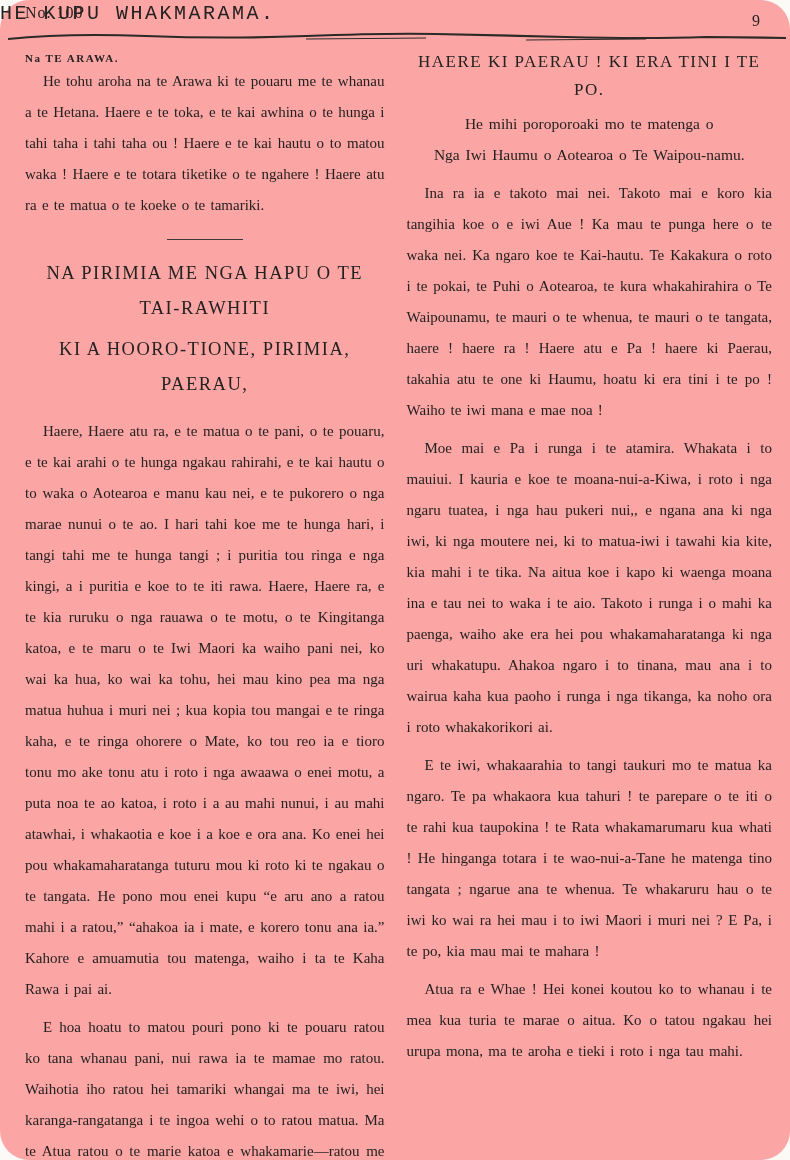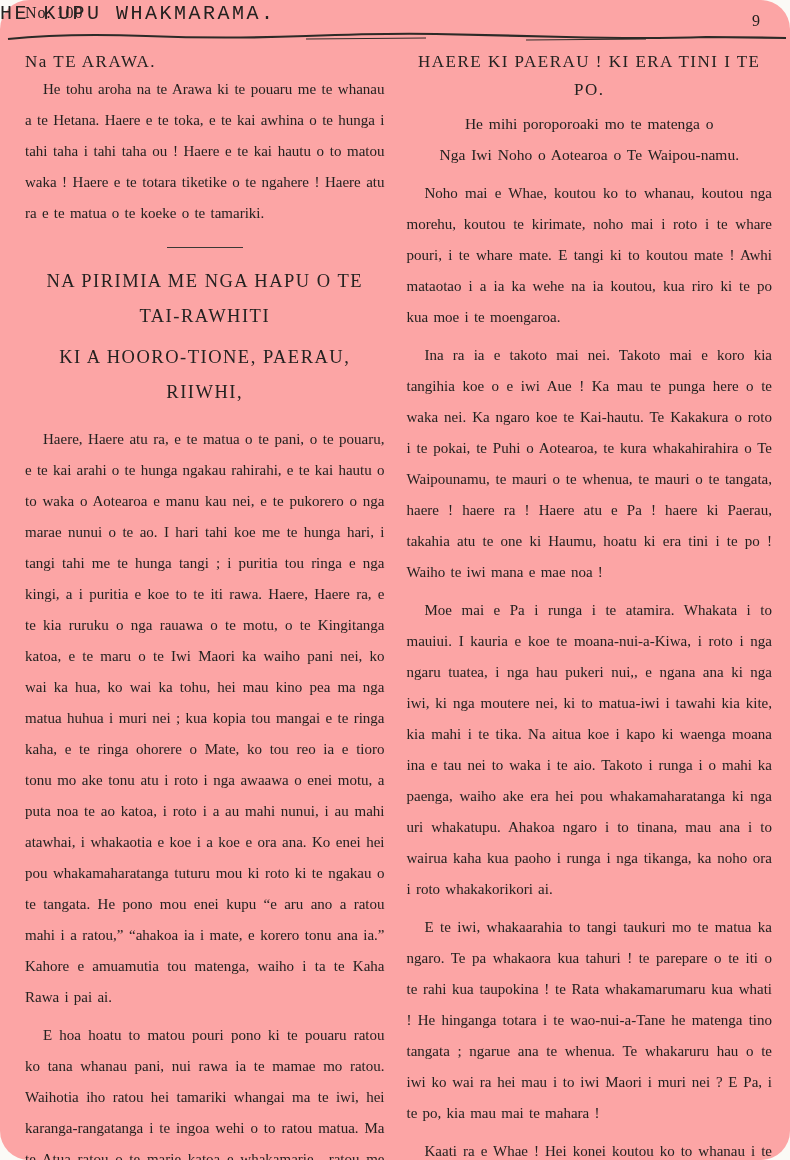--- a/index.html
+++ b/index.html
@@ -66,22 +66,22 @@
   p.body {
     margin: 0 0 7px 0;
     font-size: 15px;
     line-height: 31px;
     text-align: justify;
     text-indent: 18px;
     word-spacing: 1.5px;
   }
   .subhead-left {
     margin: 8px 0 2px 0;
-    font-size: 17px;
-    font-weight: normal;
+    font-size: 11px;
+    font-weight: bold;
     letter-spacing: 1.5px;
   }
   .divider {
     width: 76px;
     border-top: 1.5px solid #3a3835;
     margin: 18px auto 16px auto;
   }
   .headline {
     margin: 10px 0 4px 0;
     font-size: 18.5px;
@@ -135,32 +135,31 @@
 
   <div class="columns">
 
     <section class="col left">
       <h3 class="subhead-left">Na TE ARAWA.</h3>
       <p class="body">He tohu aroha na te Arawa ki te pouaru me te whanau a te Hetana.  Haere e te toka, e te kai awhina o te hunga i tahi taha i tahi taha ou !  Haere e te kai hautu o to matou waka !  Haere e te totara tiketike o te ngahere !  Haere atu ra e te matua o te koeke o te tamariki.</p>
 
       <div class="divider"></div>
 
       <h2 class="headline">NA PIRIMIA ME NGA HAPU O TE TAI-RAWHITI</h2>
-      <h2 class="headline sub">KI A HOORO-TIONE, PAERAU, RIIWHI,</h2>
+      <h2 class="headline sub">KI A HOORO-TIONE, PIRIMIA, PAERAU,</h2>
 
       <p class="body">Haere, Haere atu ra, e te matua o te pani, o te pouaru, e te kai arahi o te hunga ngakau rahirahi, e te kai hautu o to waka o Aotearoa e manu kau nei, e te pukorero o nga marae nunui o te ao.  I hari tahi koe me te hunga hari, i tangi tahi me te hunga tangi ; i puritia tou ringa e nga kingi, a i puritia e koe to te iti rawa.  Haere, Haere ra, e te kia ruruku o nga rauawa o te motu, o te Kingitanga katoa, e te maru o te Iwi Maori ka waiho pani nei, ko wai ka hua, ko wai ka tohu, hei mau kino pea ma nga matua huhua i muri nei ;  kua kopia tou mangai e te ringa kaha, e te ringa ohorere o Mate, ko tou reo ia e tioro tonu mo ake tonu atu i roto i nga awaawa o enei motu, a puta noa te ao katoa, i roto i a au mahi nunui, i au mahi atawhai, i whakaotia e koe i a koe e ora ana.  Ko enei hei pou whakamaharatanga tuturu mou ki roto ki te ngakau o te tangata.   He pono mou enei kupu “e aru ano a ratou mahi i a ratou,” “ahakoa ia i mate, e korero tonu ana ia.”  Kahore e amuamutia tou matenga, waiho i ta te Kaha Rawa i pai ai.</p>
       <p class="body">E hoa hoatu to matou pouri pono ki te pouaru ratou ko tana whanau pani, nui rawa ia te mamae mo ratou.   Waihotia iho ratou hei tamariki whangai ma te iwi, hei karanga-rangatanga i te ingoa wehi o to ratou matua.  Ma te Atua ratou o te marie katoa e whakamarie—ratou me tatou katoa i roto i tenei aitua nui.</p>
     </section>
 
     <section class="col right">
       <h2 class="headline first">HAERE KI PAERAU !  KI ERA TINI I TE PO.</h2>
       <p class="center-line">He mihi poroporoaki mo te matenga o</p>
-      <p class="center-line attribution">Nga Iwi Noho o Aotearoa o Te Waipou-namu.</p>
+      <p class="center-line attribution">Nga Iwi Haumu o Aotearoa o Te Waipou-namu.</p>
 
-      <p class="body firstpara">Noho mai e Whae, koutou ko to whanau, koutou nga morehu, koutou te kirimate, noho mai i roto i te whare pouri, i te whare mate.  E tangi ki to koutou mate !   Awhi mataotao i a ia ka wehe na ia koutou, kua riro ki te po kua moe i te moengaroa.</p>
       <p class="body">Ina ra ia e takoto mai nei.   Takoto mai e koro kia tangihia koe o e iwi Aue !  Ka mau te punga here o te waka nei.   Ka ngaro koe te Kai-hautu.  Te Kakakura o roto i te pokai, te Puhi o Aotearoa, te kura whakahirahira o Te Waipounamu, te mauri o te whenua, te mauri o te tangata, haere !  haere ra !   Haere atu e Pa !  haere ki Paerau, takahia atu te one ki Haumu, hoatu ki era tini i te po !   Waiho te iwi mana e mae noa !</p>
       <p class="body">Moe mai e Pa i runga i te atamira.   Whakata i to mauiui.  I kauria e koe te moana-nui-a-Kiwa, i roto i nga ngaru tuatea, i nga hau pukeri nui,, e ngana ana ki nga iwi, ki nga moutere nei, ki to matua-iwi i tawahi kia kite, kia mahi i te tika.   Na aitua koe i kapo ki waenga moana ina e tau nei to waka i te aio.   Takoto i runga i o mahi ka paenga, waiho ake era hei pou whakamaharatanga ki nga uri whakatupu.   Ahakoa ngaro i to tinana, mau ana i to wairua kaha kua paoho i runga i nga tikanga, ka noho ora i roto whakakorikori ai.</p>
       <p class="body">E te iwi, whakaarahia to tangi taukuri mo te matua ka ngaro.   Te pa whakaora kua tahuri !  te parepare o te iti o te rahi kua taupokina !  te Rata whakamarumaru kua whati !  He hinganga totara i te wao-nui-a-Tane he matenga tino tangata ;  ngarue ana te whenua.  Te whakaruru hau o te iwi ko wai ra hei mau i to iwi Maori i muri nei ?   E Pa, i te po, kia mau mai te mahara !</p>
-      <p class="body">Kaati ra e Whae !   Hei konei koutou ko to whanau i te mea kua turia te marae o aitua.   Ko o tatou ngakau hei urupa mona, ma te aroha e tieki i roto i nga tau mahi.</p>
+      <p class="body">Atua ra e Whae !   Hei konei koutou ko to whanau i te mea kua turia te marae o aitua.   Ko o tatou ngakau hei urupa mona, ma te aroha e tieki i roto i nga tau mahi.</p>
     </section>
 
   </div>
 </div>
 
 </body></html>

